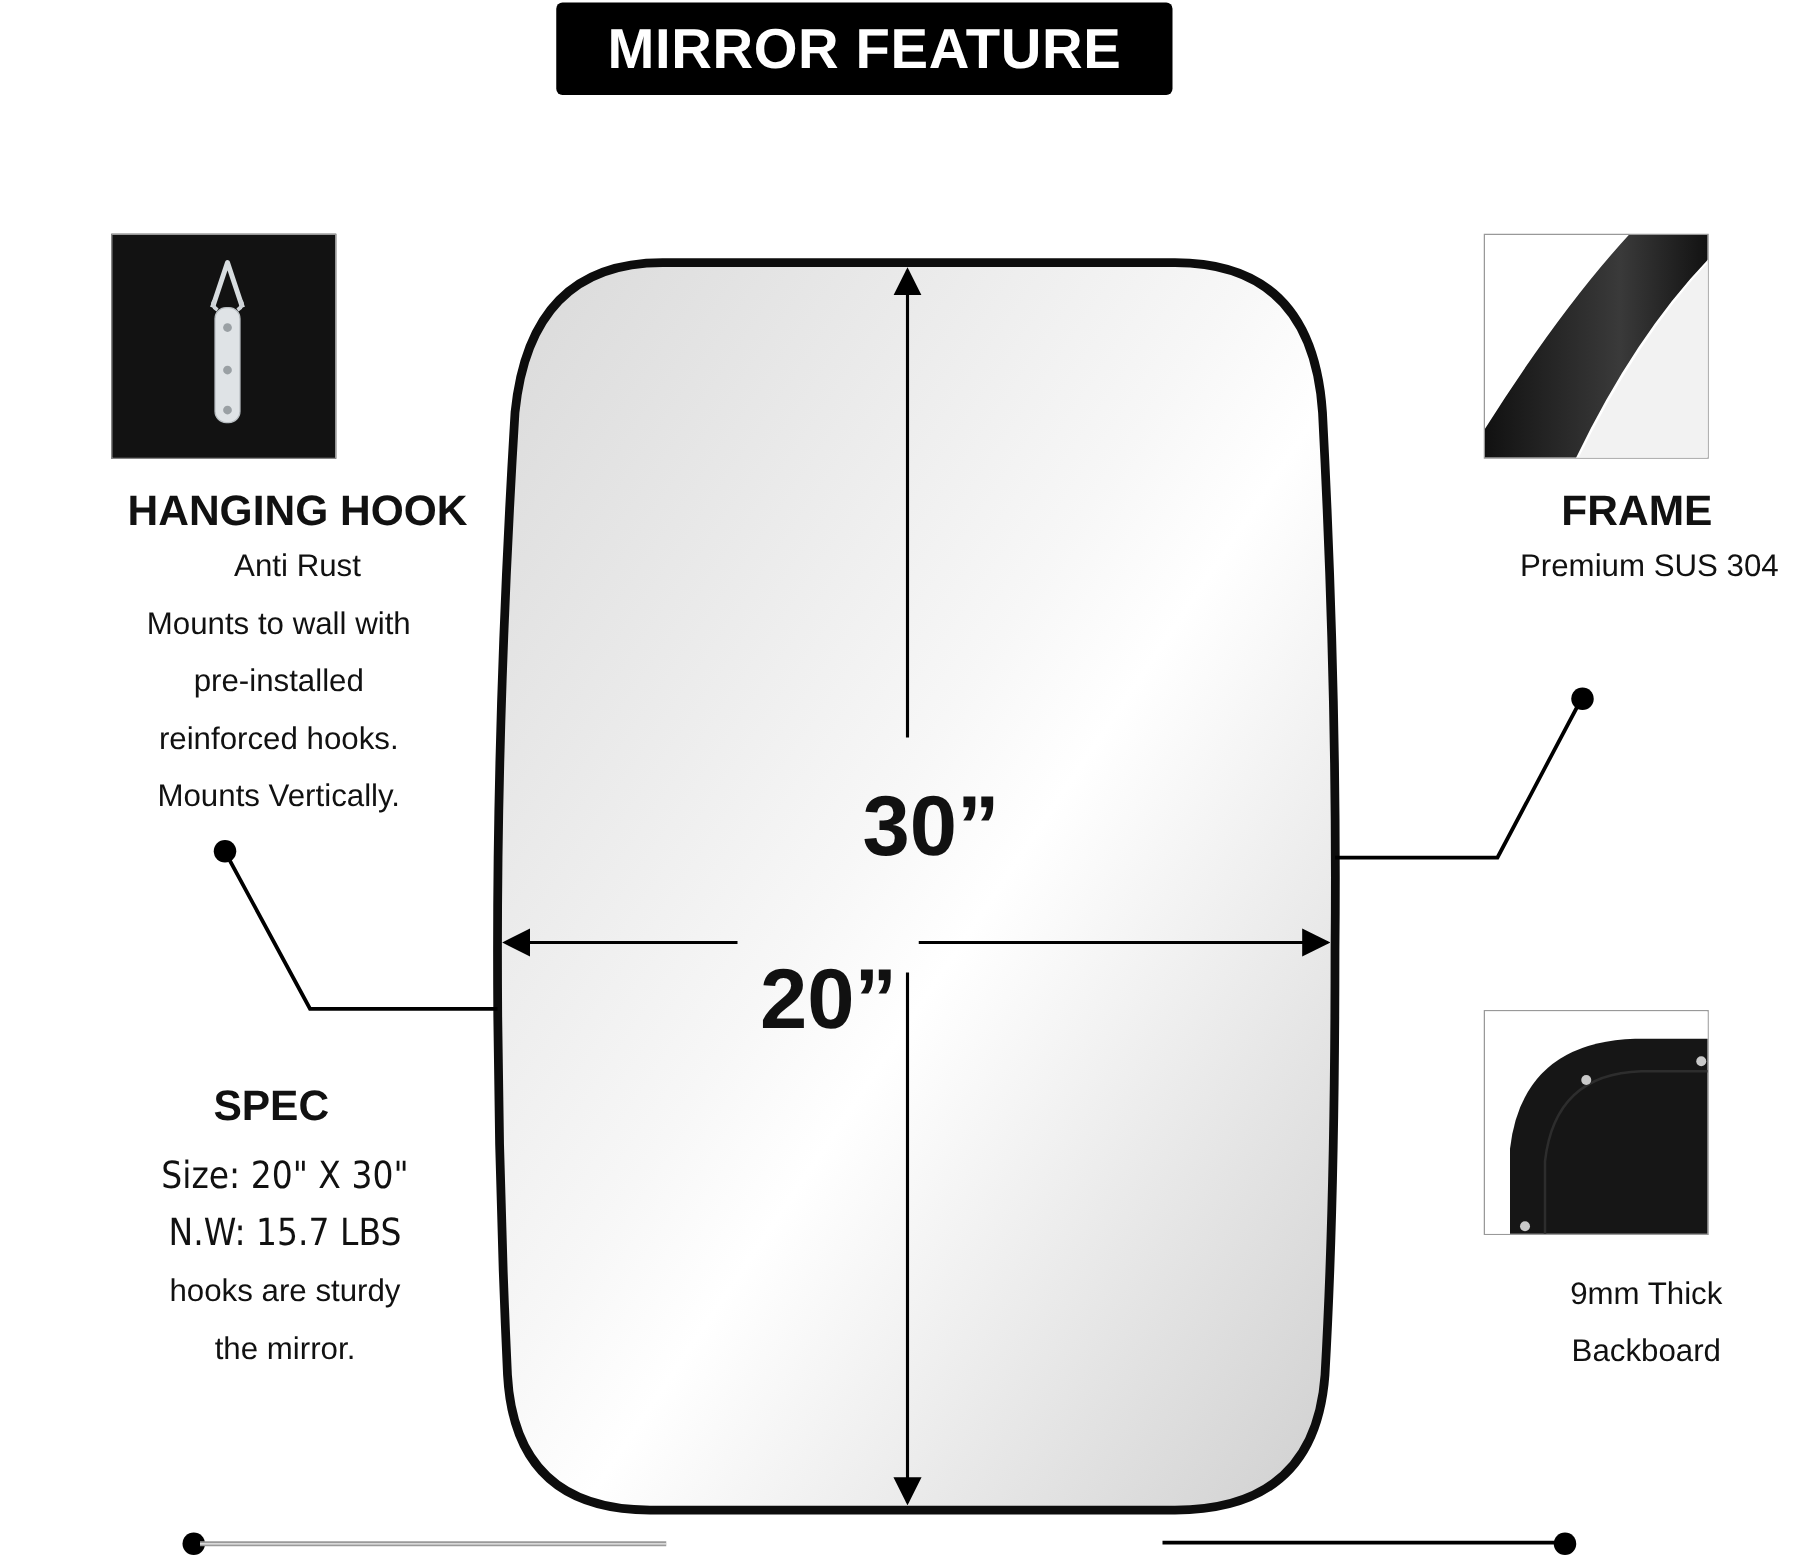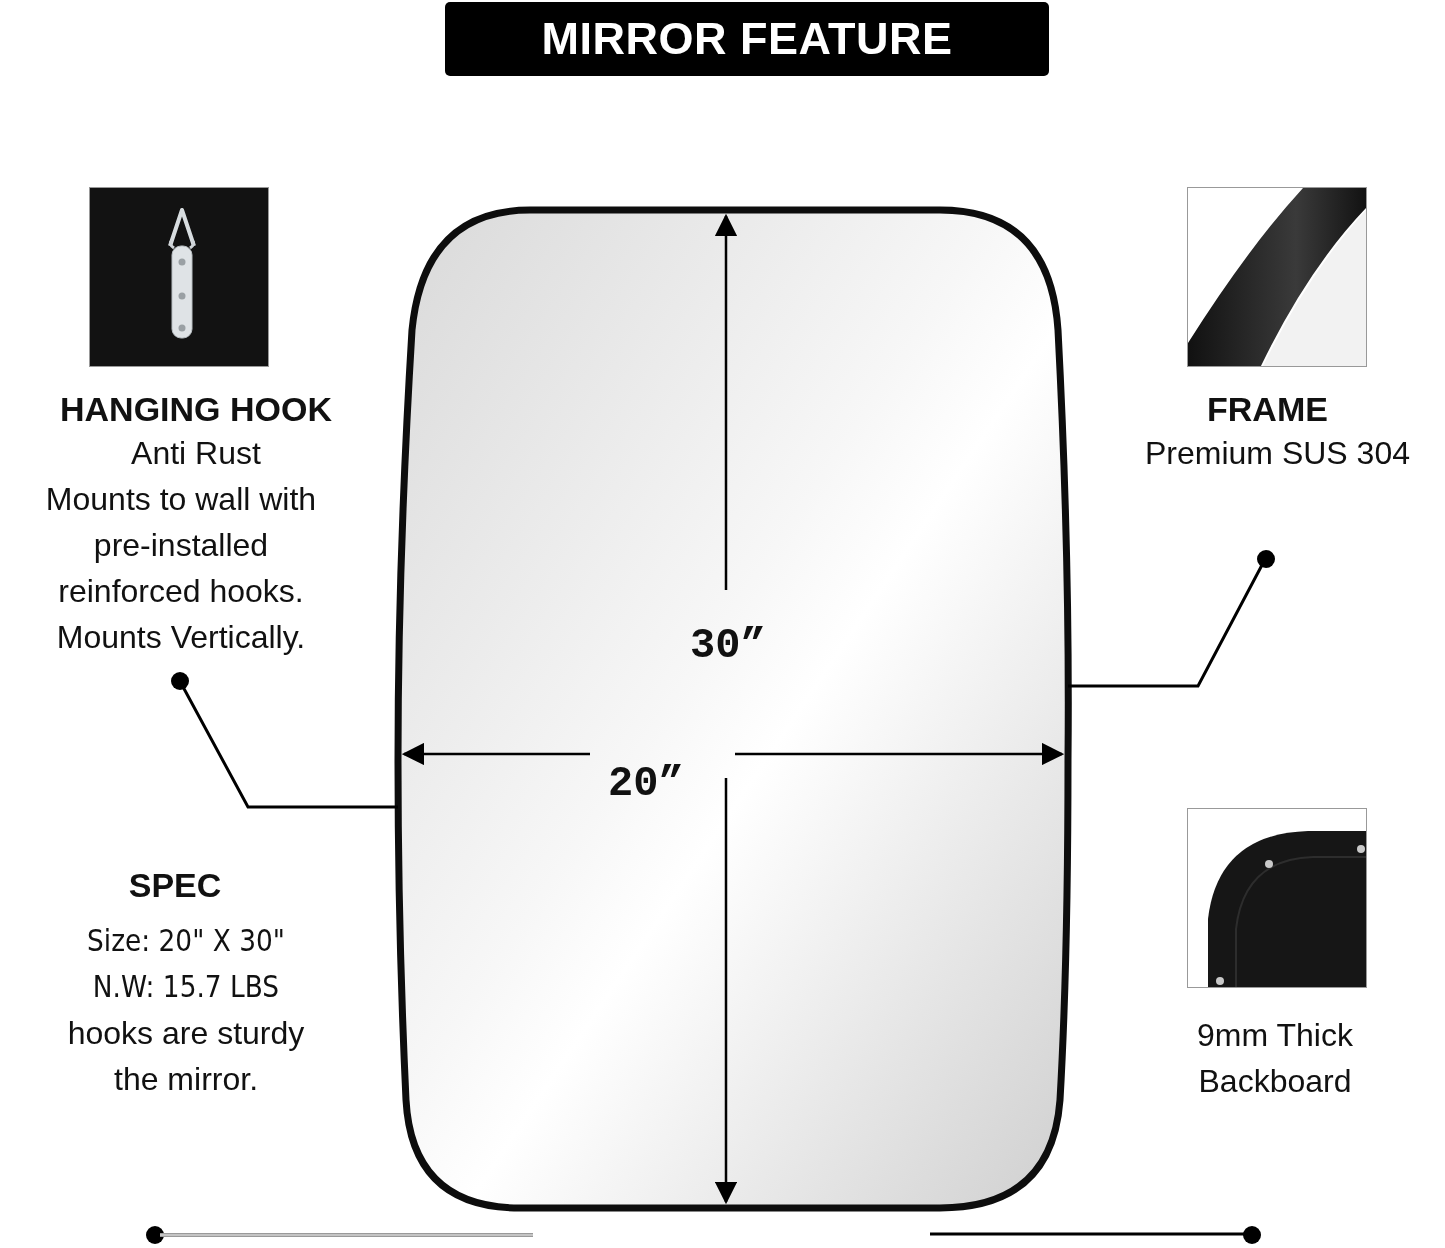--- a/index.html
+++ b/index.html
@@ -1,28 +1,28 @@
 <!DOCTYPE html>
 <html><head>
   <meta charset="utf-8">
   <style>
     html, body { margin: 0; padding: 0; background: #ffffff; }
     body { width: 1445px; height: 1248px; position: relative; overflow: hidden;
            font-family: "Liberation Sans", "DejaVu Sans", sans-serif; color: #111; }
     .abs { position: absolute; }
-    .title-bar { left: 445px; top: 2px; width: 604px; height: 74px; background: #000;
+    .title-bar { left: 445px; top: 2px; width: 493px; height: 74px; background: #000;
                  border-radius: 5px; display: flex; align-items: center; justify-content: center; }
     .title-bar span { color: #fff; font-weight: bold; font-size: 45px; letter-spacing: 0.5px; }
     .thumb { width: 180px; height: 180px; box-sizing: border-box; border: 1px solid #999; overflow: hidden; }
-    .feature { text-align: center; }
+    .feature { text-align: center; padding-left: 42px; }
     .feature .head { font-weight: bold; font-size: 34px; line-height: 42px; }
-    .feature .line { font-size: 32px; line-height: 46px; }
+    .feature .line { font-size: 25px; line-height: 46px; }
     .spec-line { font-family: "DejaVu Sans", sans-serif; font-size: 30px; line-height: 46px;
                  transform: scaleX(0.88); transform-origin: center; }
-    .dim { font-weight: bold; font-size: 42px; font-family: Liberation Mono, monospace; }
+    .dim { font-weight: bold; font-size: 68px; font-family: Liberation Sans, sans-serif; }
     svg { display: block; }
   </style>
 </head>
 <body>
 
 <div class="abs title-bar">
   <span>MIRROR FEATURE</span>
 </div>
 
 <svg class="abs" style="left:0;top:0" width="1445" height="1248">

